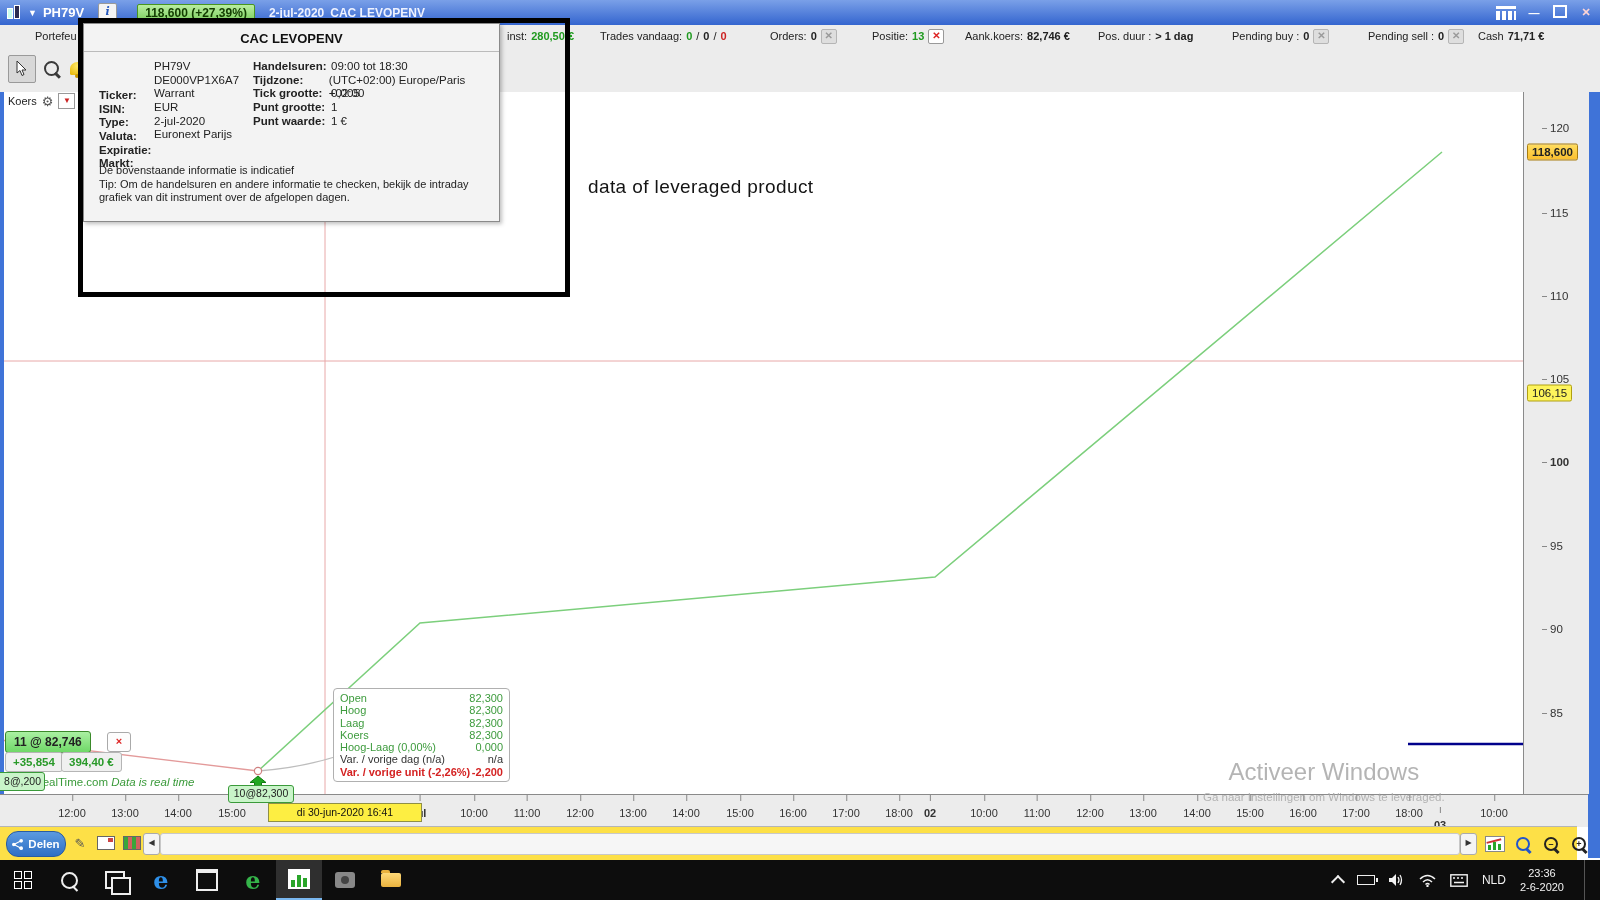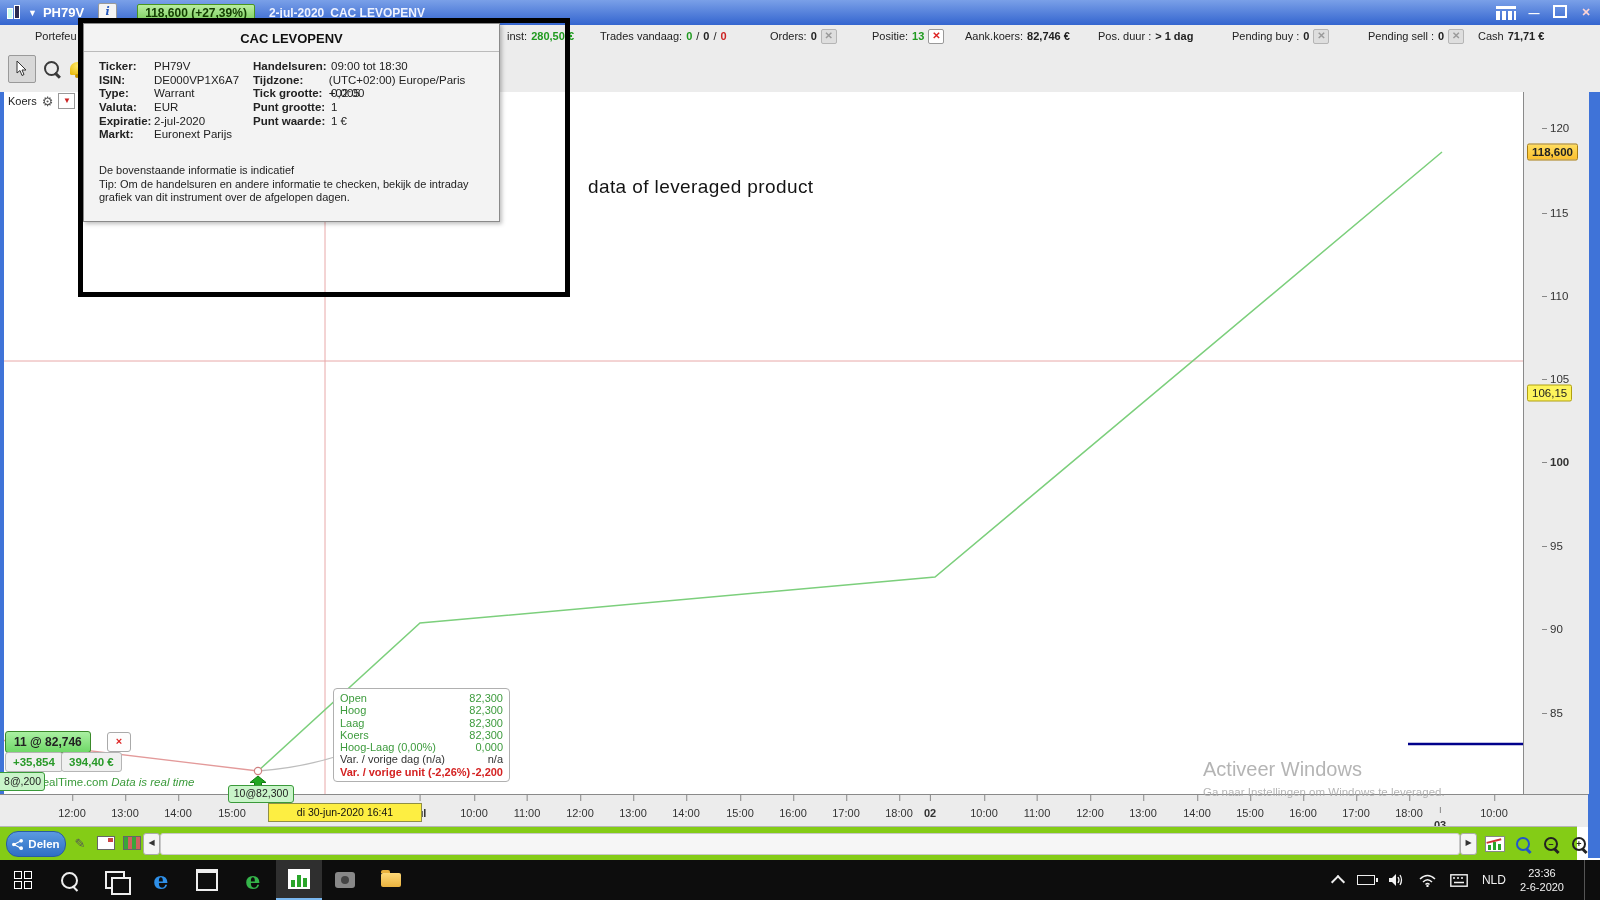--- a/index.html
+++ b/index.html
@@ -85,21 +85,21 @@
   
   .koersrow{position:absolute;left:8px;top:92px;height:18px;display:flex;align-items:center;gap:5px;z-index:5;}
   .mini-ico{width:15px;height:14px;background:#fff;border:1px solid #999;position:relative;font-size:8px;text-align:center;line-height:13px;}
 
   
   .chart{position:absolute;left:0;top:92px;width:1523px;height:702px;background:#fff;}
   .blue-edge-l{position:absolute;left:0;top:92px;width:4px;height:766px;background:#3f73d8;}
   .blue-edge-r{position:absolute;right:0;top:92px;width:12px;height:766px;background:#3f73d8;}
   .annotation{position:absolute;left:588px;top:176px;font-size:19px;color:#141414;letter-spacing:.4px;z-index:4;}
   .watermark{position:absolute;left:1203px;top:758px;color:#a8a8a8;opacity:.85;z-index:4;}
-  .watermark .l1{font-size:20px;}
+  .watermark .l1{font-size:24px;text-align:center;}
   .watermark .l2{font-size:11.5px;margin-top:5px;}
 
   
   .tooltip{position:absolute;left:333px;top:688px;width:177px;background:rgba(255,255,255,.96);
     border:1px solid #b0b0b0;border-radius:4px;padding:3px 6px;box-sizing:border-box;z-index:6;}
   .ttrow{display:flex;justify-content:space-between;height:12.3px;line-height:12.3px;font-size:11px;}
   .ttrow.green span{color:#3d9b3d;}
   .ttrow.black span{color:#333;}
   .ttrow.red span{color:#d42222;}
 
@@ -130,21 +130,21 @@
 
   
   .xaxis{position:absolute;left:0;top:794px;width:1588px;height:32px;background:#ececec;border-top:1px solid #8a8a8a;}
   .xtick{position:absolute;top:12px;transform:translateX(-50%);font-size:11px;color:#333;}
   .xtick.b{font-weight:bold;}
   .xtick::before{content:'';position:absolute;left:50%;top:-12px;width:1px;height:6px;background:#888;}
   .xbadge{position:absolute;left:268px;top:8px;width:152px;height:17px;line-height:16px;background:#fdee42;
     border:1px solid #8f8f46;text-align:center;font-size:10.5px;color:#111;z-index:2;}
 
   
-  .bottombar{position:absolute;left:0;top:826px;width:1577px;height:34px;background:#84cc16;border-top:1px solid #b5b5b5;}
+  .bottombar{position:absolute;left:0;top:826px;width:1577px;height:34px;background:#fde047;border-top:1px solid #b5b5b5;}
   .delen{position:absolute;left:6px;top:4px;width:58px;height:24px;border-radius:12px;
     background:linear-gradient(#5b9ae0,#2f6fc4);border:1px solid #2a5ca0;color:#fff;font-weight:bold;
     display:flex;align-items:center;justify-content:center;gap:5px;font-size:11.5px;}
   .bb-ico{position:absolute;top:7px;width:20px;height:18px;display:flex;align-items:center;justify-content:center;color:#555;font-size:13px;}
   .imgico{width:16px;height:12px;border:1px solid #666;background:#fff;position:relative;}
   .imgico::after{content:'';position:absolute;right:1px;top:1px;width:5px;height:4px;background:#cc4444;}
   .tblico{width:16px;height:12px;background:
      repeating-linear-gradient(90deg,#3aa53a 0 4px,#d06060 4px 8px);border:1px solid #666;}
   .scrollbtn{position:absolute;top:6px;width:15px;height:20px;border:1px solid #aaa;background:#f4f4f4;border-radius:3px;
     text-align:center;line-height:18px;font-size:8px;color:#333;}
@@ -197,21 +197,21 @@
   
   .popframe{position:absolute;left:78px;top:18px;width:492px;height:279px;border:5px solid #000;box-sizing:border-box;z-index:40;pointer-events:none;}
   .popup{position:absolute;left:0;top:0;width:417px;height:199px;background:#f3f3f3;border:1px solid #8a8a8a;
     box-shadow:2px 2px 4px rgba(0,0,0,.25);box-sizing:border-box;pointer-events:auto;}
   .pop-title{position:absolute;left:0;top:7px;width:100%;text-align:center;font-weight:bold;font-size:13px;color:#111;}
   .pop-sep{position:absolute;left:0;top:27px;width:100%;border-top:1px solid #bbb;}
   .pop-col{position:absolute;top:36px;font-size:11.5px;}
   .pop-col.l{left:15px;}
   .pop-col.r{left:169px;}
   .poprow{display:flex;height:13.7px;line-height:13.7px;}
-  .pop-col.l .poprow b{width:55px;}
+  .pop-col.l .poprow b{width:55px;margin-top:29px;}
   .pop-col.r .poprow b{width:78px;}
   .pop-note{position:absolute;left:15px;top:140px;width:392px;font-size:11px;line-height:13.5px;color:#222;}
 </style>
 </head>
 <body>
 
 <div class="screen">
 
   <div class="titlebar">
     <span class="tb-candle">

